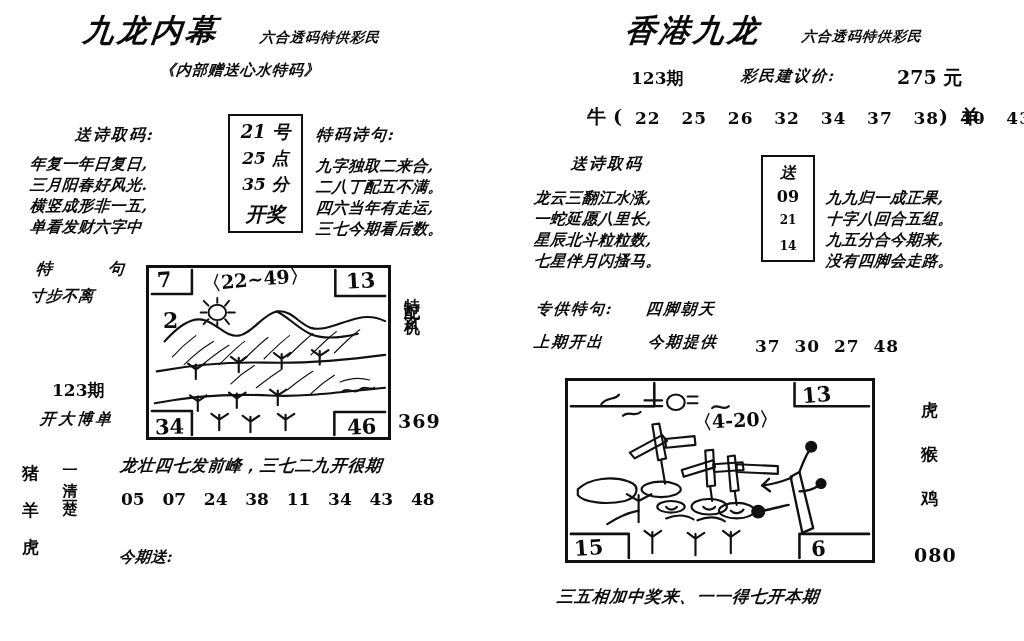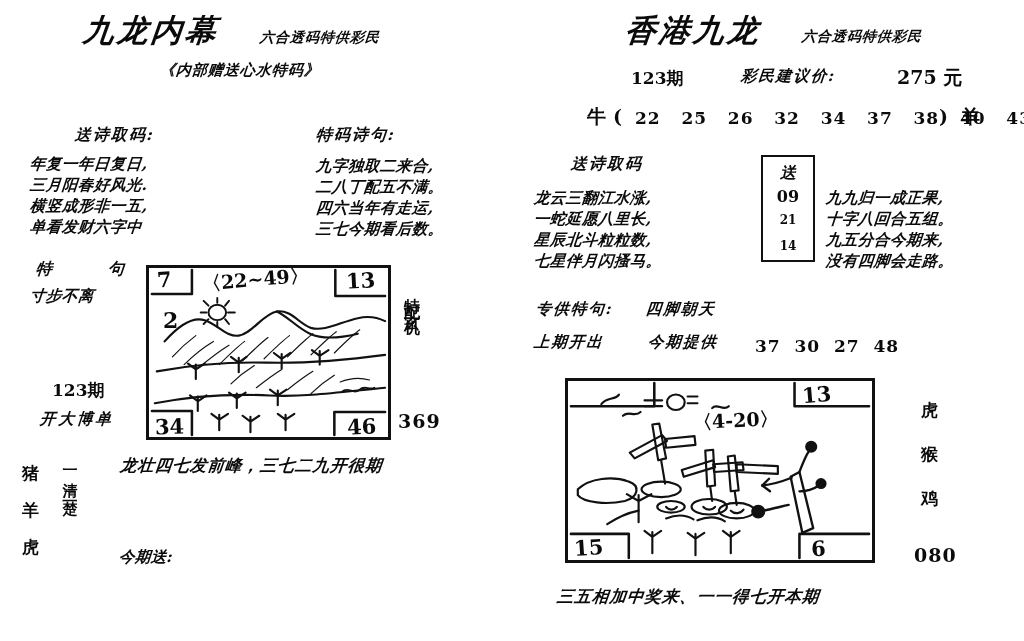--- a/index.html
+++ b/index.html
@@ -127,20 +127,26 @@
 
     <div class="t motto" style="left:160px;top:63px;">《内部赠送心水特码》</div>
 
     <div class="t lbl" style="left:75px;top:127px;">送诗取码:</div>
 
     <div class="t poem-line" style="left:30px;top:156px;">年复一年日复日,</div>
     <div class="t poem-line" style="left:30px;top:177px;">三月阳春好风光.</div>
     <div class="t poem-line" style="left:30px;top:198px;">横竖成形非一五,</div>
     <div class="t poem-line" style="left:30px;top:219px;">单看发财六字中</div>
 
+    <div class="drawbox" style="left:228px;top:114px;width:75px;height:119px;">
+      <div class="row" style="top:4px;font-size:18px;">21 号</div>
+      <div class="row" style="top:31px;font-size:17px;">25 点</div>
+      <div class="row" style="top:57px;font-size:17px;">35 分</div>
+      <div class="row" style="top:85px;font-size:20px;">开奖</div>
+    </div>
 
     <div class="t lbl" style="left:316px;top:127px;">特码诗句:</div>
 
     <div class="t poem-line" style="left:316px;top:158px;">九字独取二来合,</div>
     <div class="t poem-line" style="left:316px;top:179px;">二八丁配五不满。</div>
     <div class="t poem-line" style="left:316px;top:200px;">四六当年有走运,</div>
     <div class="t poem-line" style="left:316px;top:221px;">三七今期看后数。</div>
 
     <div class="t lbl" style="left:36px;top:261px;letter-spacing:20px;">特　句</div>
     <div class="t poem-line" style="left:30px;top:288px;">寸步不离</div>
@@ -226,20 +232,21 @@
       <div class="t" style="left:8px;top:1px;font-size:21px;font-weight:700;font-family:'DejaVu Serif','Liberation Serif',serif;transform:rotate(-4deg);">7</div>
       <div class="t" style="left:197px;top:2px;font-size:21px;font-weight:700;font-family:'DejaVu Serif','Liberation Serif',serif;transform:rotate(-3deg);">13</div>
       <div class="t" style="left:6px;top:148px;font-size:21px;font-weight:700;font-family:'DejaVu Serif','Liberation Serif',serif;transform:rotate(-2deg);">34</div>
       <div class="t" style="left:198px;top:148px;font-size:21px;font-weight:700;font-family:'DejaVu Serif','Liberation Serif',serif;transform:rotate(-3deg);">46</div>
       <div class="t" style="left:53px;top:2px;font-size:19px;font-weight:700;font-family:'DejaVu Serif','Liberation Serif',serif;transform:rotate(-5deg);">〈22~49〉</div>
       <div class="t" style="left:14px;top:41px;font-size:22px;font-weight:700;font-family:'DejaVu Serif','Liberation Serif',serif;">2</div>
     </div>
 
     <div class="t tagline" style="left:120px;top:458px;">龙壮四七发前峰，三七二九开很期</div>
 
+    <div class="t num" style="left:121px;top:491px;letter-spacing:0px;" id="left-numbers">05   07   24   38   11   34   43   48</div>
 
     <div class="t poem-line" style="left:119px;top:549px;">今期送:</div>
   </div>
 
   <div class="panel panel-right">
 
     <div class="t brand" style="left:113px;top:15px;">香港九龙</div>
     <div class="t brand-sub" style="left:290px;top:29px;">六合透码特供彩民</div>
 
     <div class="t serif" style="left:119px;top:70px;font-weight:700;font-size:17px;">123期</div>

